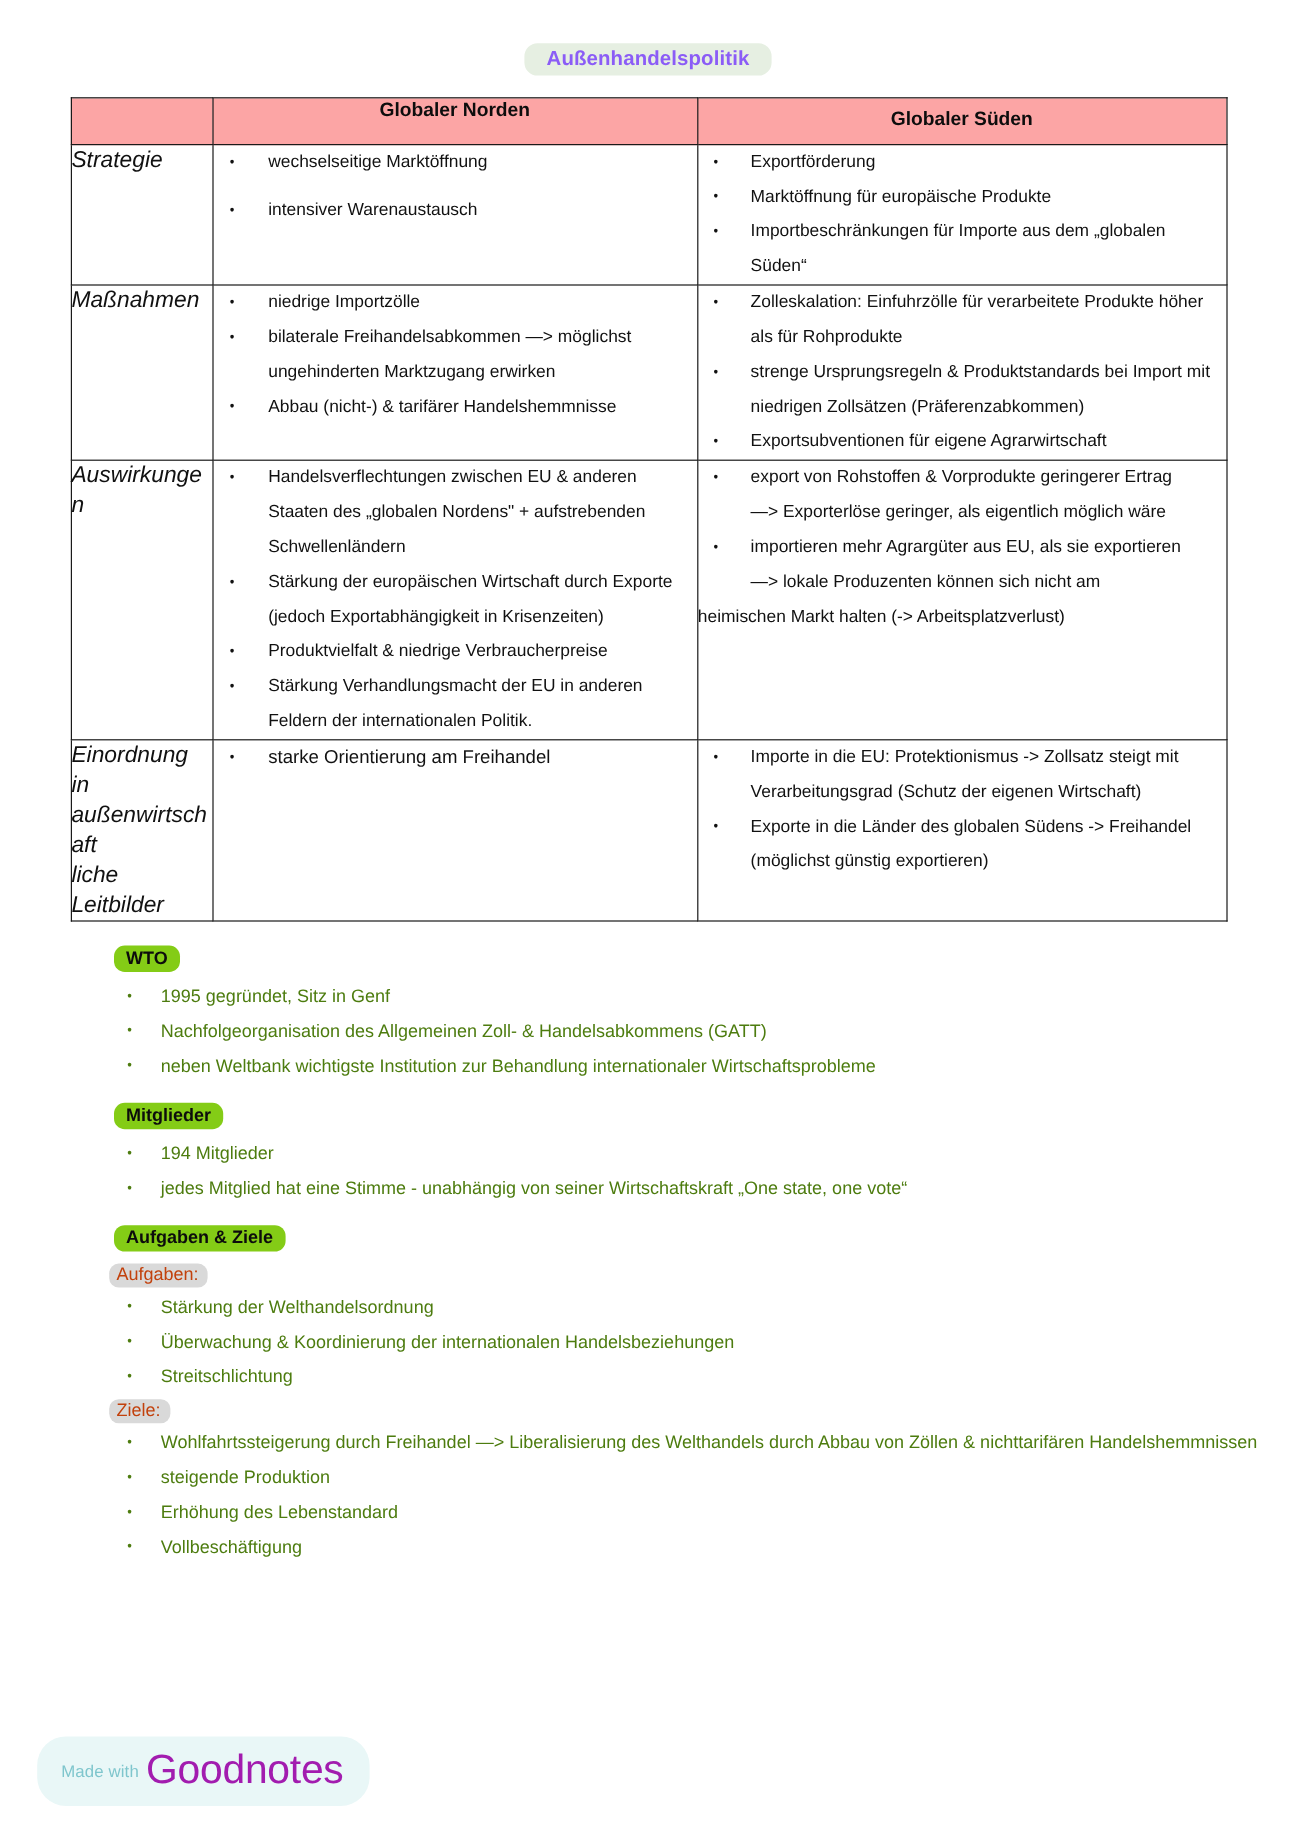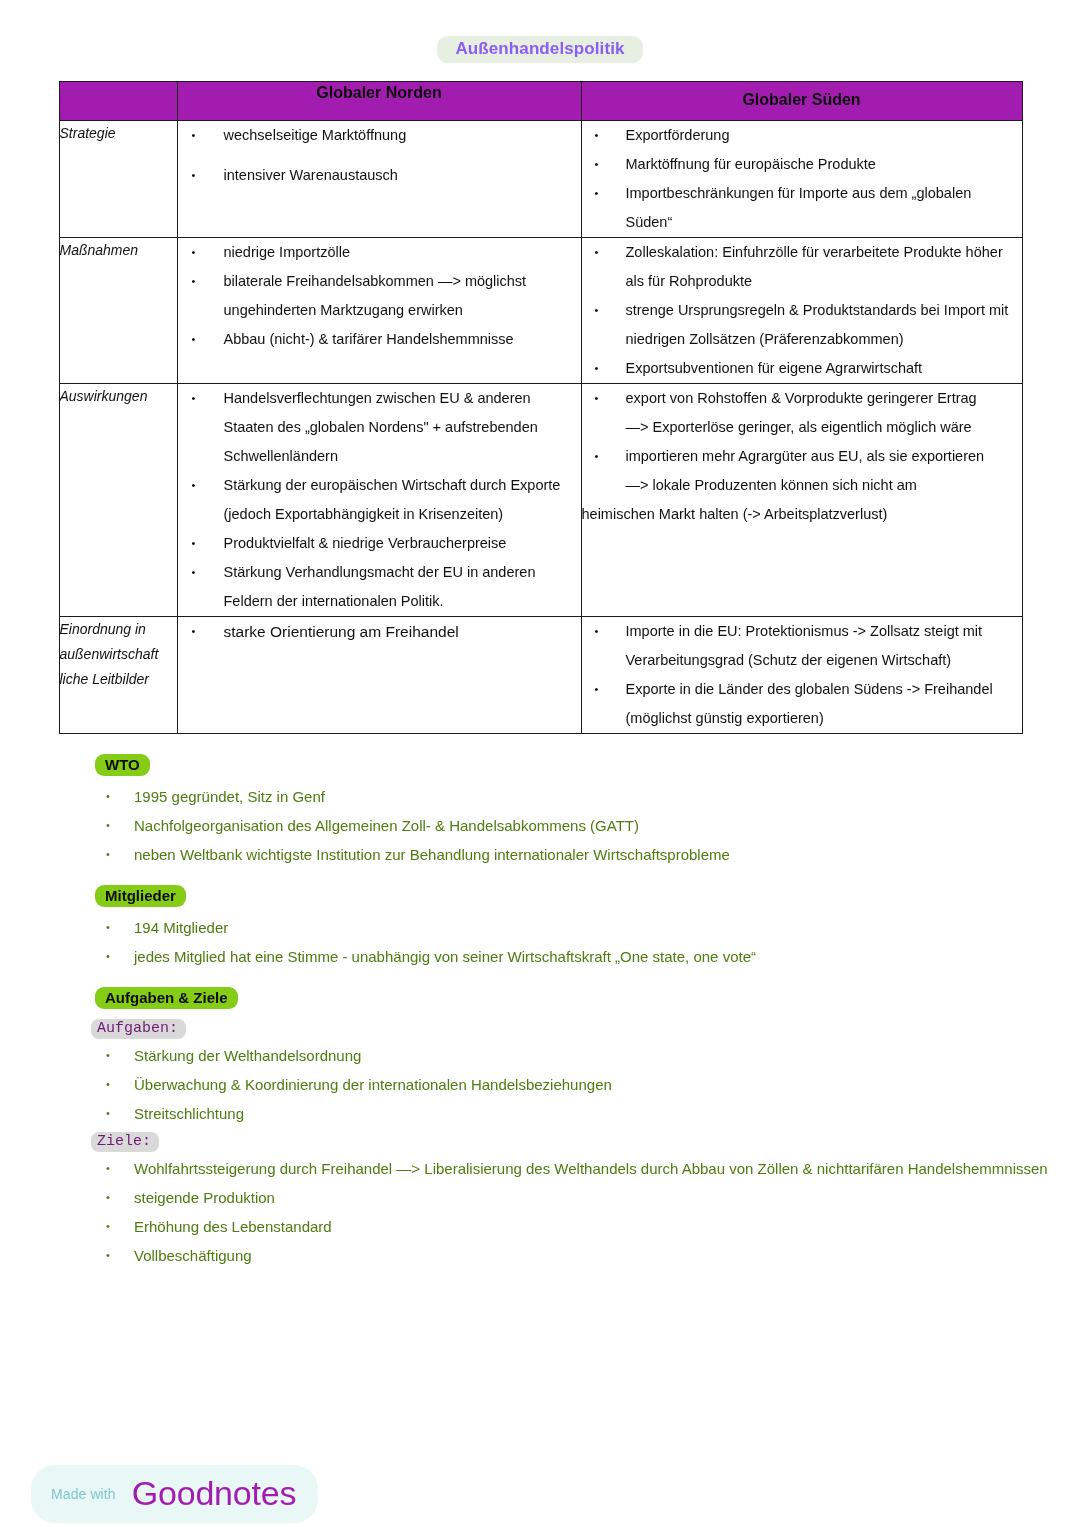--- a/index.html
+++ b/index.html
@@ -54,34 +54,34 @@
   table.matrix col.c-label { width: 118px; }
   table.matrix col.c-north { width: 404px; }
   table.matrix col.c-south { width: 441px; }
 
   table.matrix th, table.matrix td {
     border: 1.5px solid #1a1a1a;
     vertical-align: top;
     padding: 0;
   }
   table.matrix thead th {
-    background: #a21caf;
+    background: #fca5a5;
     height: 38px;
     font-size: 16px;
     font-weight: bold;
     text-align: center;
     color: #0d0d0d;
   }
   th.blank-head { background: #e4e4e4; }
   th.head-north span { display:block; padding-top: 2px; }
   th.head-south span { display:block; padding-top: 9px; }
 
   td.row-label {
     font-style: italic;
-    font-size: 14px;
+    font-size: 19px;
     line-height: 25px;
     padding: 11px 4px 10px 7px;
     color: #111;
     word-break: break-word;
   }
 
   td.cell {
     padding: 10px 8px 12px 8px;
   }
 
@@ -137,23 +137,22 @@
     padding: 2px 10px 3px 10px;
     color: #0c0c0c;
     margin: 0 0 6px 7px;
   }
   .subhead {
     display: inline-block;
     font-size: 15px;
     background: #d9d9d9;
     border-radius: 8px;
     padding: 1px 8px 2px 6px;
-    color: #701a75;
+    color: #c2410c;
     margin: 4px 0 2px 3px;
-    font-family: Liberation Mono, monospace;
   }
 
   ul.doc {
     list-style: none;
     margin: 0 0 0 0;
     padding: 0;
   }
   ul.doc > li {
     position: relative;
     padding-left: 46px;
@@ -170,24 +169,24 @@
     line-height: 29px;
   }
 
   .sec-gap-1 { height: 16px; }
   .sec-gap-2 { height: 16px; }
 
   
   .watermark {
     position: absolute;
     left: 31px;
-    bottom: 4px;
+    bottom: 22px;
     display: flex;
     align-items: center;
-    gap: 16px;
+    gap: 6px;
     background: #e9f7f7;
     border-radius: 24px;
     padding: 9px 22px 10px 20px;
   }
   .wm-made {
     font-size: 14px;
     color: #7fc6cd;
     letter-spacing: 0.1px;
   }
   .wm-brand {

